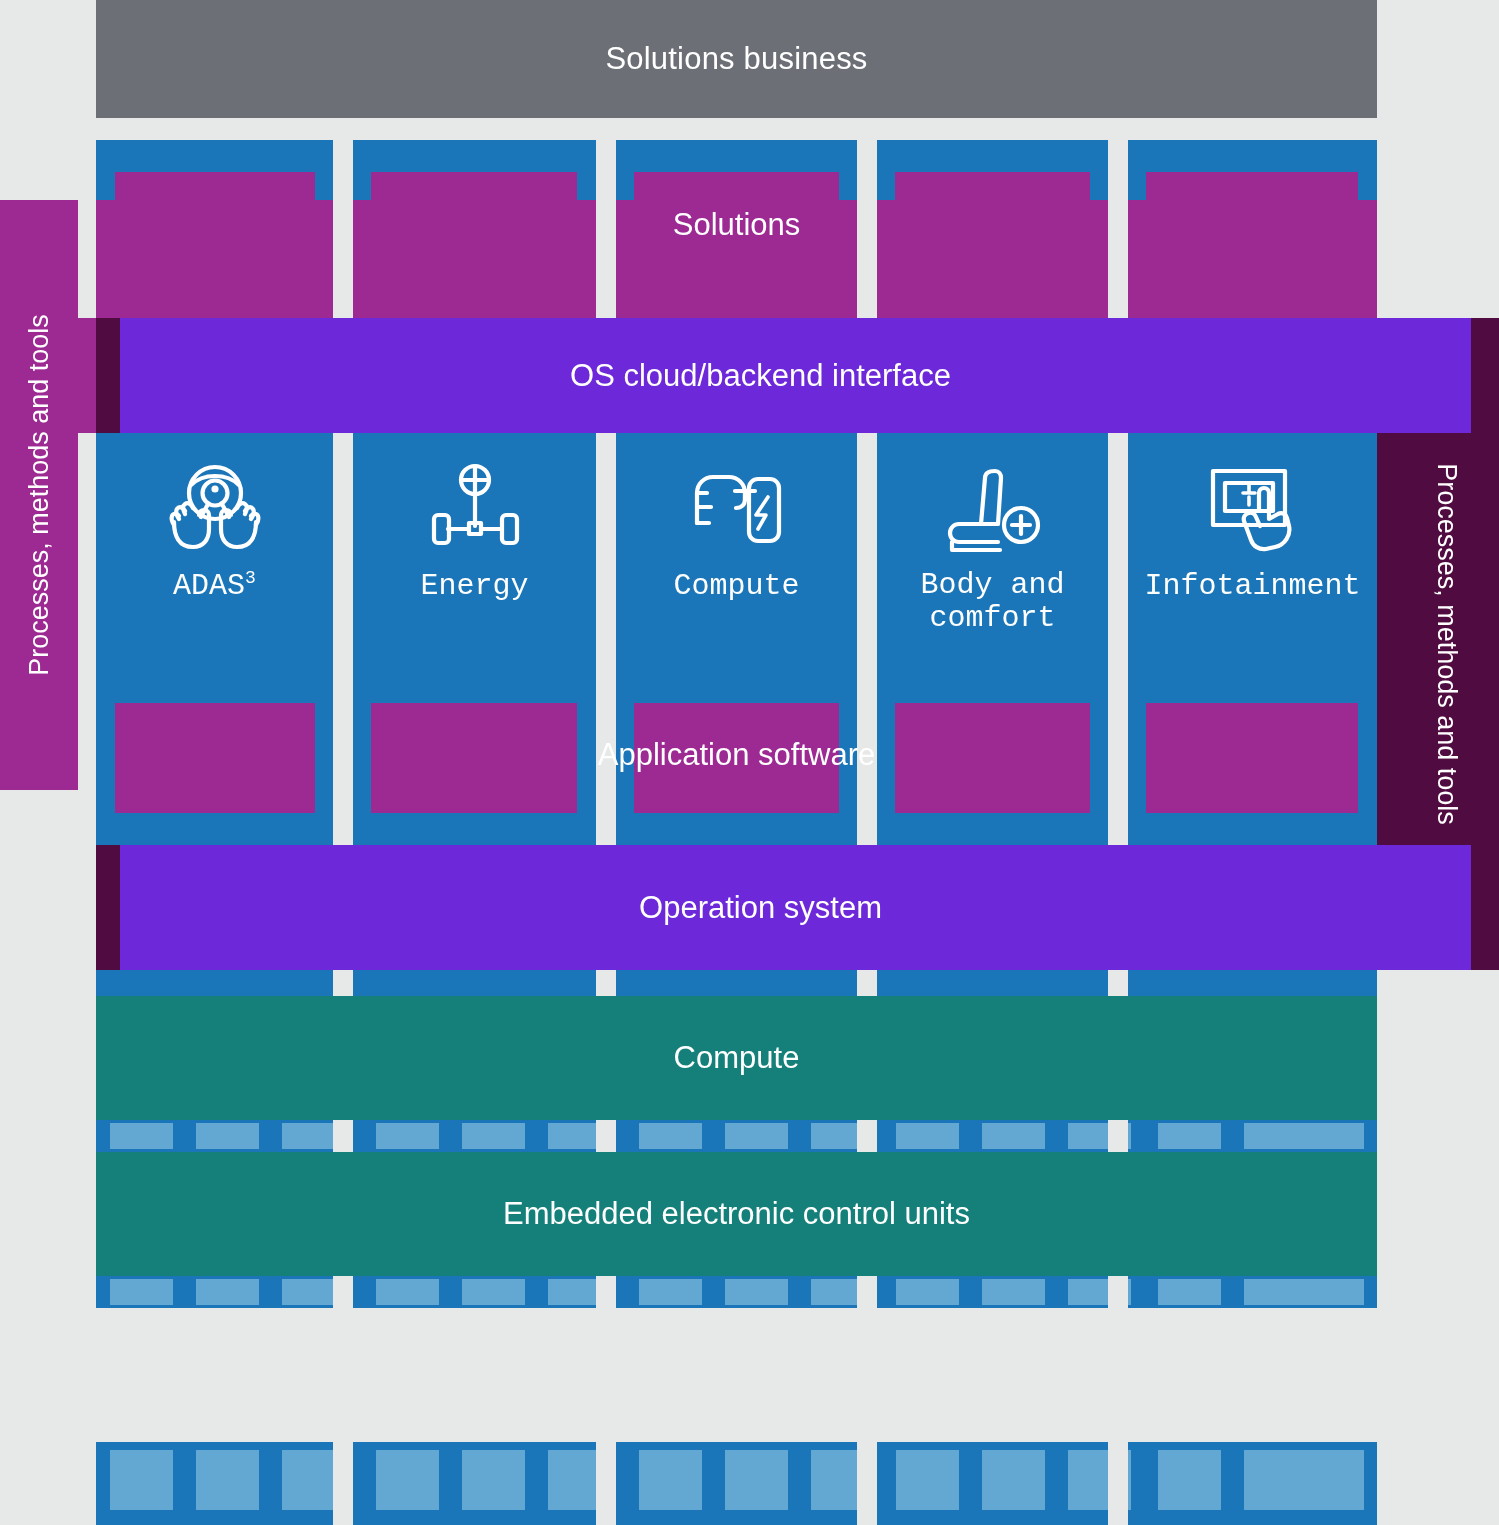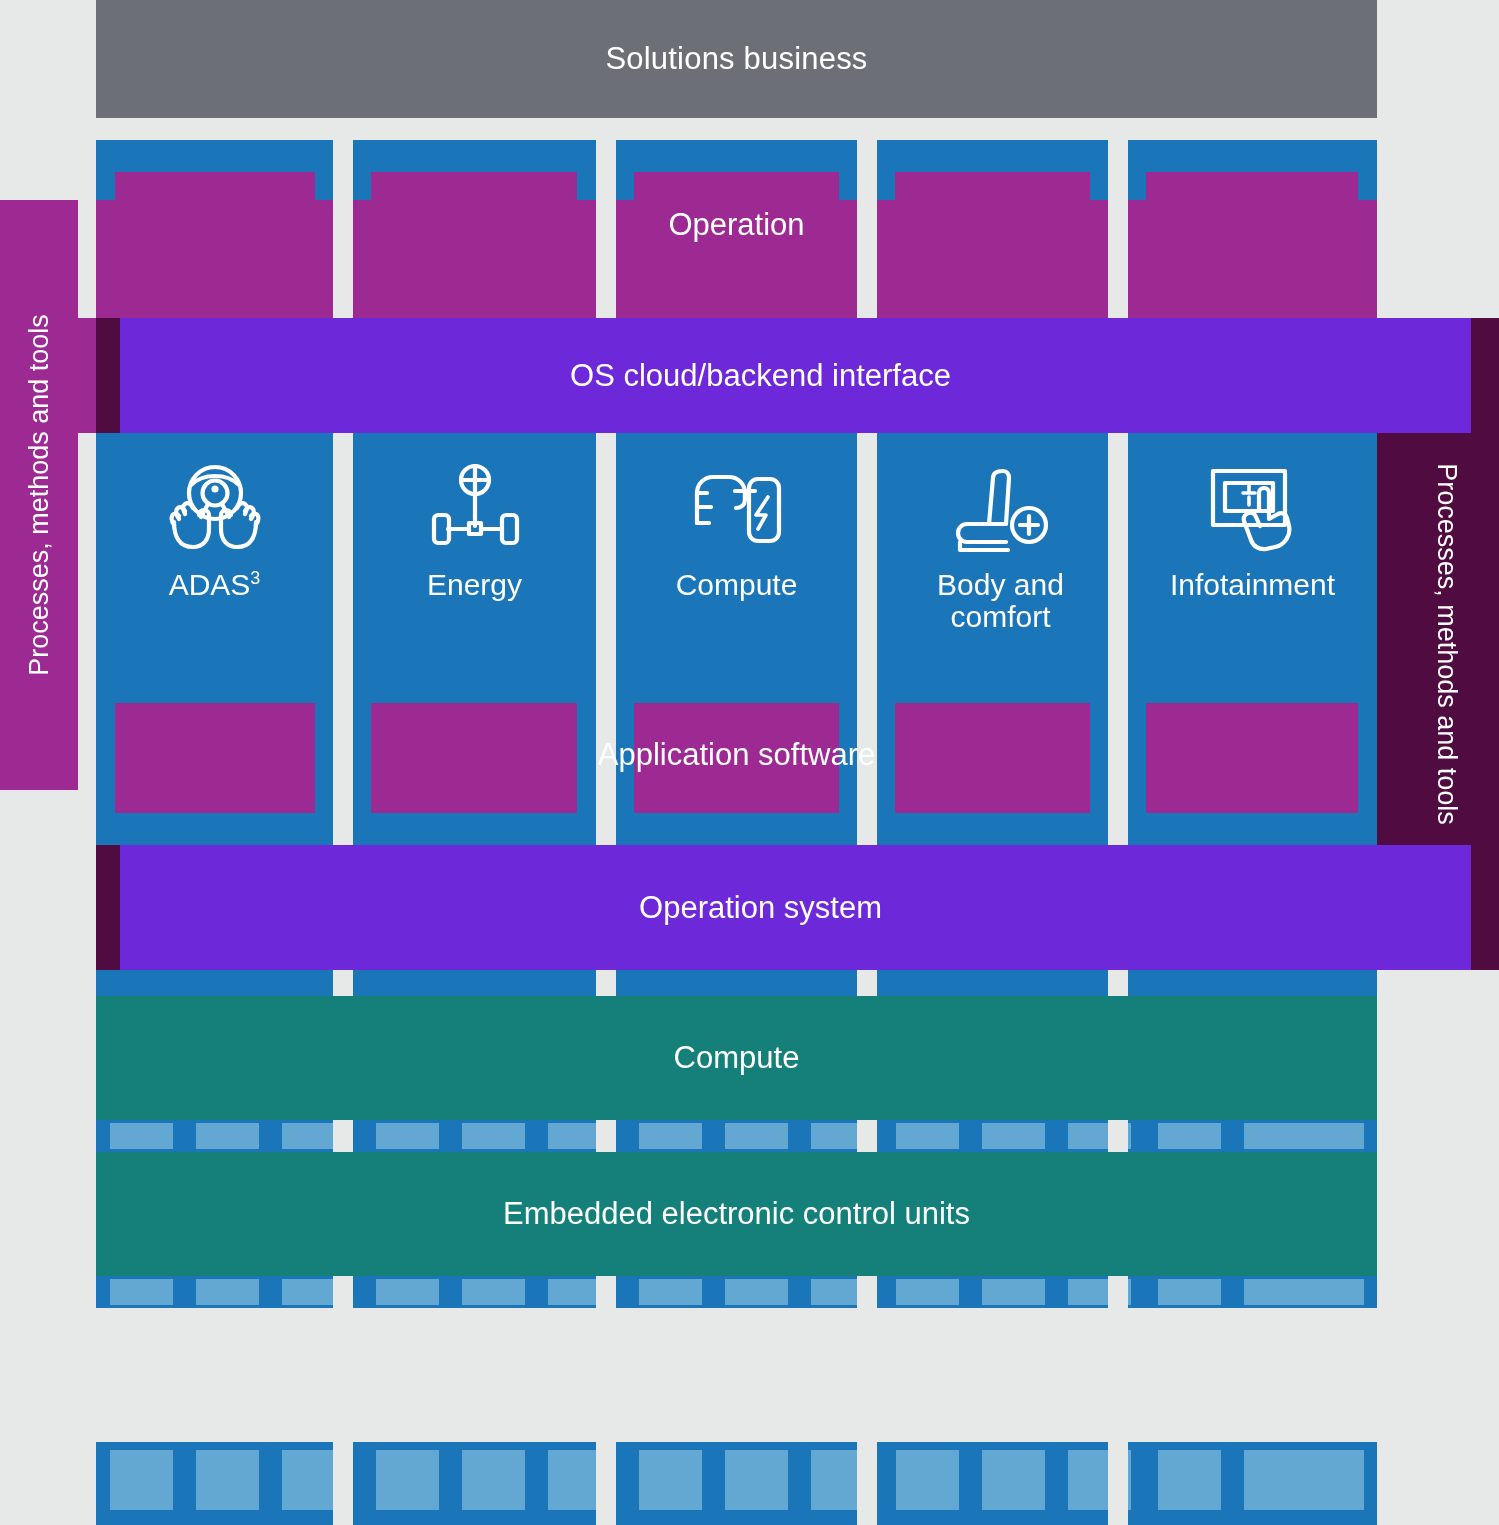--- a/index.html
+++ b/index.html
@@ -66,20 +66,21 @@
   
   .tile{
     position:absolute;
     background:#1a76b8;
     display:flex;flex-direction:column;align-items:center;
   }
   .tile .ic{margin-top:30px;height:92px;display:flex;align-items:center;justify-content:center;}
   .tile .lbl{
     margin-top:14px;font-size:30px;line-height:1.08;text-align:center;
     width:100%;
+    font-family:Liberation Mono, monospace;
   }
   .lbl sup{font-size:18px;vertical-align:super;}
 
   
   .chiprow{position:absolute;background:#1a76b8;}
   .chip{position:absolute;background:#63a8d2;}
 
   .gapv{position:absolute;background:#e7e8e8;}
 </style>
 </head>
@@ -110,21 +111,21 @@
   <div class="gapv" style="left:1377px;top:140px;width:19px;height:178px;"></div>
 
   <div class="abs band-magenta" style="left:115px;top:172px;width:200px;height:118px;"></div>
   <div class="abs band-magenta" style="left:371px;top:172px;width:206px;height:118px;"></div>
   <div class="abs band-magenta" style="left:634px;top:172px;width:205px;height:118px;"></div>
   <div class="abs band-magenta" style="left:895px;top:172px;width:195px;height:118px;"></div>
   <div class="abs band-magenta" style="left:1146px;top:172px;width:212px;height:118px;"></div>
 
   <div class="abs" style="left:96px;top:200px;width:1281px;height:50px;">
     <div class="bandlabel">
-        <span>Operation</span>
+        <span>Solutions</span>
       </div>
   </div>
 
   <div class="abs rail-right"></div>
   <div class="rail-right-txt">
     <span>Processes, methods and tools</span>
   </div>
 
   <div class="abs band-purple" style="left:96px;top:318px;width:1351px;height:115px;">
     <div class="bandlabel">
@@ -176,21 +177,21 @@
         <path d="M8 30h10"></path>
         <path d="M56 36v-8M46 28h20"></path>
         <path d="M56 36c0 6-4 9-9 9"></path>
         <rect x="60" y="16" width="30" height="62" rx="9"></rect>
         <path d="M79 34l-12 18h10l-8 14" stroke-width="3.6"></path>
       </svg>
     </div>
     <div class="lbl"><span>Compute</span><sup></sup></div>
   </div>
 
-  <div class="tile" style="left:877px;top:433px;width:231px;height:270px;padding-left:8px;">
+  <div class="tile" style="left:877px;top:433px;width:231px;height:270px;">
     <div class="ic">
       <svg width="100" height="92" viewBox="0 0 100 92" fill="none" stroke="#ffffff" stroke-width="4.2" stroke-linecap="round" stroke-linejoin="round">
         <path d="M52 8c4 0 6 3 6 7l-3 46H38l4-46c0-4 3-7 10-7z"></path>
         <path d="M38 61H16c-5 0-9 4-9 9s4 9 9 9h39"></path>
         <path d="M9 79v8h48"></path>
         <circle cx="78" cy="62" r="17"></circle>
         <path d="M78 53v18M69 62h18"></path>
       </svg>
     </div>
     <div class="lbl"><span>Body and comfort</span><sup></sup></div>

